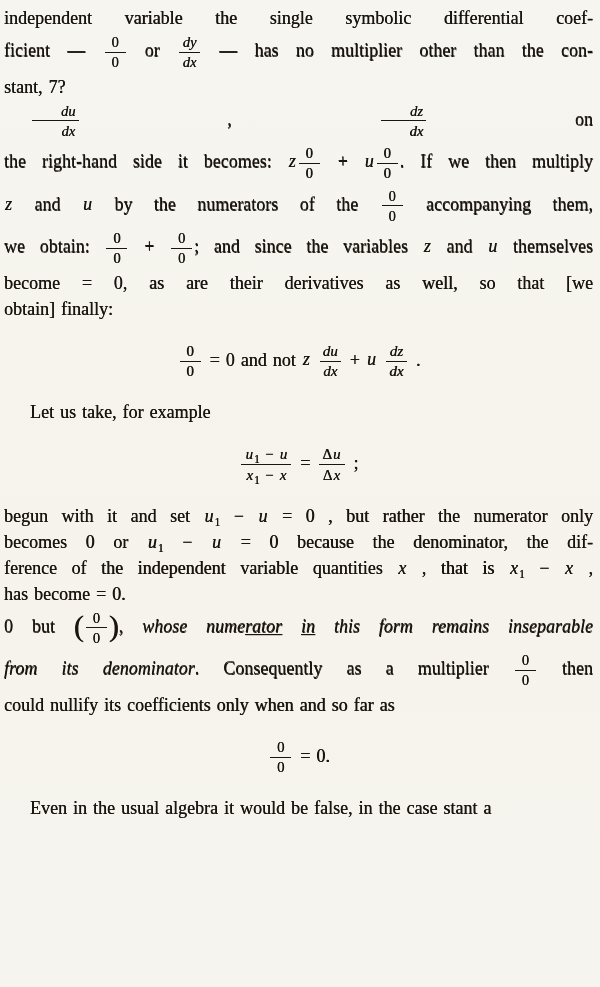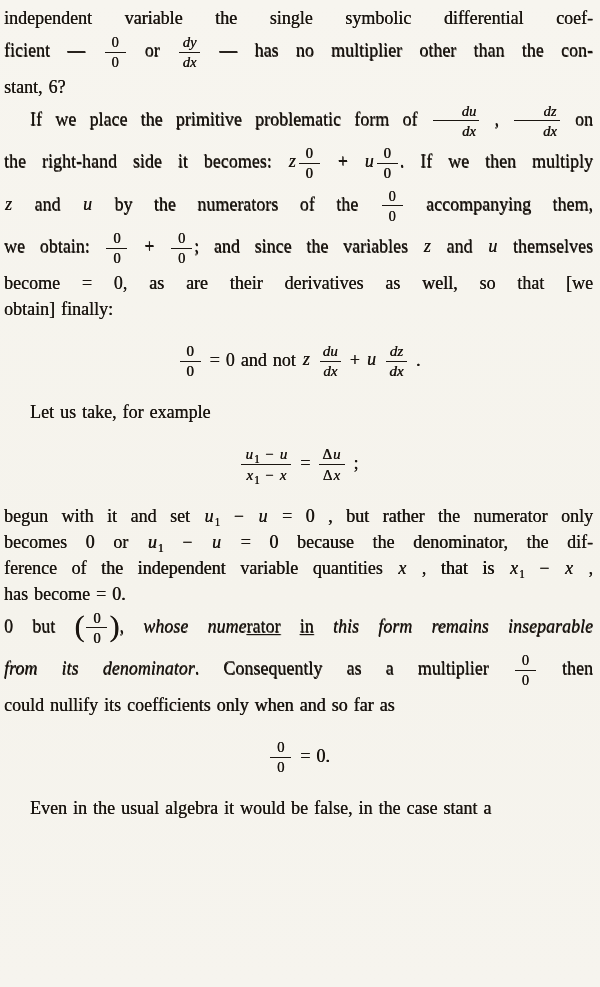--- a/index.html
+++ b/index.html
@@ -19,21 +19,21 @@
   }
   .para { margin:0; }
   .line { line-height:26px; min-height:26px; white-space:normal; }
   .line.jl { text-align:justify; text-align-last:justify; }
   .line.last { text-align:left; }
   .ind { text-indent:26px; }
   .ind-sm { text-indent:8px; }
   .rt { }
   .vr { font-style:italic; padding:0 1px; }
   .it { font-style:italic; }
-  .iu { text-decoration:underline; text-underline-offset:2px; text-decoration-thickness:1.2px; }
+  .iu { font-style:italic; text-decoration:underline; text-underline-offset:2px; text-decoration-thickness:1.2px; }
   sub.sb { font-size:11.5px; line-height:0; vertical-align:-4px; }
   .frac {
     display:inline-block; vertical-align:middle; text-align:center;
     font-size:14.5px; line-height:1; margin:4px 2px;
     text-align-last:center;
   }
   .frac .num { display:block; border-bottom:1.6px solid currentColor; padding:0 3px 2px; min-width:15px; }
   .frac .den { display:block; padding:2.5px 3px 0; }
   .lt { font-style:italic; }
   .bigp { font-size:30px; vertical-align:middle; position:relative; top:-2px; display:inline-block; line-height:1; }
@@ -42,24 +42,24 @@
   .page > .para:nth-child(4) { margin-top:6px; }
   .page > .para:nth-child(10) { margin-top:12px; }
 </style>
 </head>
 <body>
 
 <div class="page">
   <div class="para">
       <div class="line jl"><span class="rt">independent variable the single symbolic differential coef-</span></div>
       <div class="line jl"><span class="rt">ficient — </span><span class="frac"><span class="num">0</span><span class="den">0</span></span><span class="rt"> or </span><span class="frac"><span class="num lt">dy</span><span class="den lt">dx</span></span><span class="rt"> — has no multiplier other than the con-</span></div>
-      <div class="line last"><span class="rt">stant, 6?</span></div>
+      <div class="line last"><span class="rt">stant, 7?</span></div>
     </div>
   <div class="para">
-      <div class="line jl ind"><span class="rt">If we place the primitive problematic form of </span><span class="frac"><span class="num lt">du</span><span class="den lt">dx</span></span><span class="rt"> , </span><span class="frac"><span class="num lt">dz</span><span class="den lt">dx</span></span><span class="rt"> on</span></div>
+      <div class="line jl ind"><span class="frac"><span class="num lt">du</span><span class="den lt">dx</span></span><span class="rt"> , </span><span class="frac"><span class="num lt">dz</span><span class="den lt">dx</span></span><span class="rt"> on</span></div>
       <div class="line jl"><span class="rt">the right-hand side it becomes: </span><span class="vr">z</span><span class="frac"><span class="num">0</span><span class="den">0</span></span><span class="rt"> + </span><span class="vr">u</span><span class="frac"><span class="num">0</span><span class="den">0</span></span><span class="rt">. If we then multiply</span></div>
       <div class="line jl"><span class="vr">z</span><span class="rt"> and </span><span class="vr">u</span><span class="rt"> by the numerators of the </span><span class="frac"><span class="num">0</span><span class="den">0</span></span><span class="rt"> accompanying them,</span></div>
       <div class="line jl"><span class="rt">we obtain: </span><span class="frac"><span class="num">0</span><span class="den">0</span></span><span class="rt"> + </span><span class="frac"><span class="num">0</span><span class="den">0</span></span><span class="rt">; and since the variables </span><span class="vr">z</span><span class="rt"> and </span><span class="vr">u</span><span class="rt"> themselves</span></div>
       <div class="line jl"><span class="rt">become = 0,  as are their derivatives as well, so that [we</span></div>
       <div class="line last"><span class="rt">obtain] finally:</span></div>
     </div>
   <div class="eq">
       <div class="line"><span class="frac"><span class="num">0</span><span class="den">0</span></span><span class="rt"> = 0  and not  </span><span class="vr">z</span><span class="rt"> </span><span class="frac"><span class="num lt">du</span><span class="den lt">dx</span></span><span class="rt"> + </span><span class="vr">u</span><span class="rt"> </span><span class="frac"><span class="num lt">dz</span><span class="den lt">dx</span></span><span class="rt"> .</span></div>
     </div>
   <div class="para">

